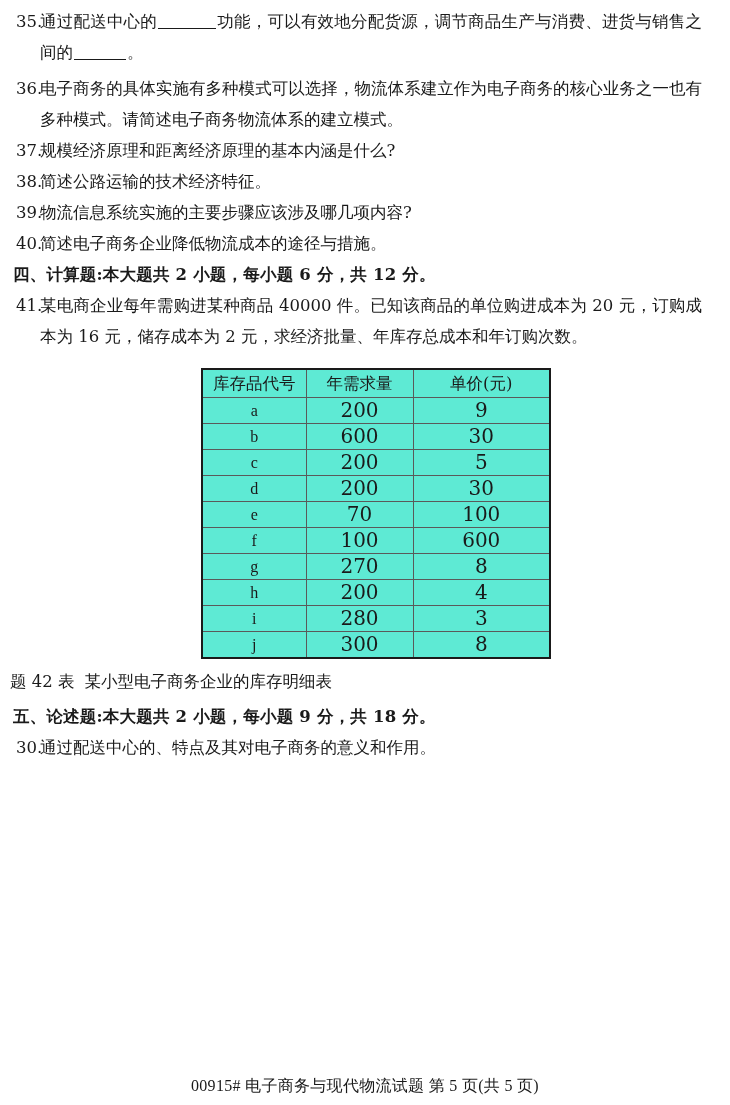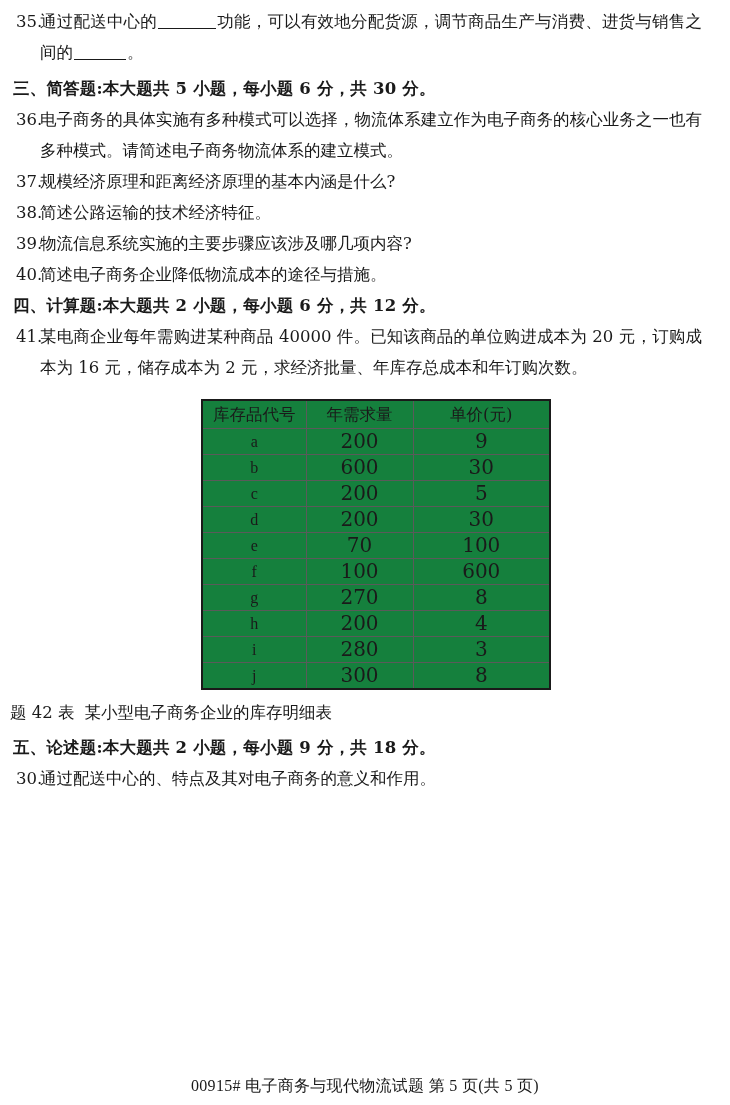--- a/index.html
+++ b/index.html
@@ -83,21 +83,21 @@
     margin-top: 16px;
     display: flex;
     justify-content: flex-start;
     padding-left: 201px;
   }
   table.inv {
     border-collapse: collapse;
     width: 348px;
     table-layout: fixed;
     border: 2px solid #1a1a1a;
-    background: #15803d;
+    background: #5eead4;
   }
   table.inv col.c1 { width: 104px; }
   table.inv col.c2 { width: 107px; }
   table.inv col.c3 { width: 137px; }
   table.inv th, table.inv td {
     border: 1px solid #5a5a5a;
     text-align: center;
     font-size: 20px;
     height: 25px;
     line-height: 25px;
@@ -140,21 +140,20 @@
 <body>
 
 <div class="page">
 
   <div class="question" style="margin-top:6px;">
     <span class="qnum">35.</span>
     <span class="qbody just"><span>通过配送中心的</span><span class="blank"></span><span>功能，可以有效地分配货源，调节商品生产与消费、进货与销售之间的</span><span class="blank short"></span><span>。</span></span>
   </div>
 
   <div class="gap-sm"></div>
-  <div class="section-head">三、简答题:本大题共 5 小题，每小题 6 分，共 30 分。</div>
 
   <div class="question">
     <span class="qnum">36.</span>
     <span class="qbody just">电子商务的具体实施有多种模式可以选择，物流体系建立作为电子商务的核心业务之一也有多种模式。请简述电子商务物流体系的建立模式。</span>
   </div>
   <div class="question">
     <span class="qnum">37.</span>
     <span class="qbody">规模经济原理和距离经济原理的基本内涵是什么?</span>
   </div>
   <div class="question">

